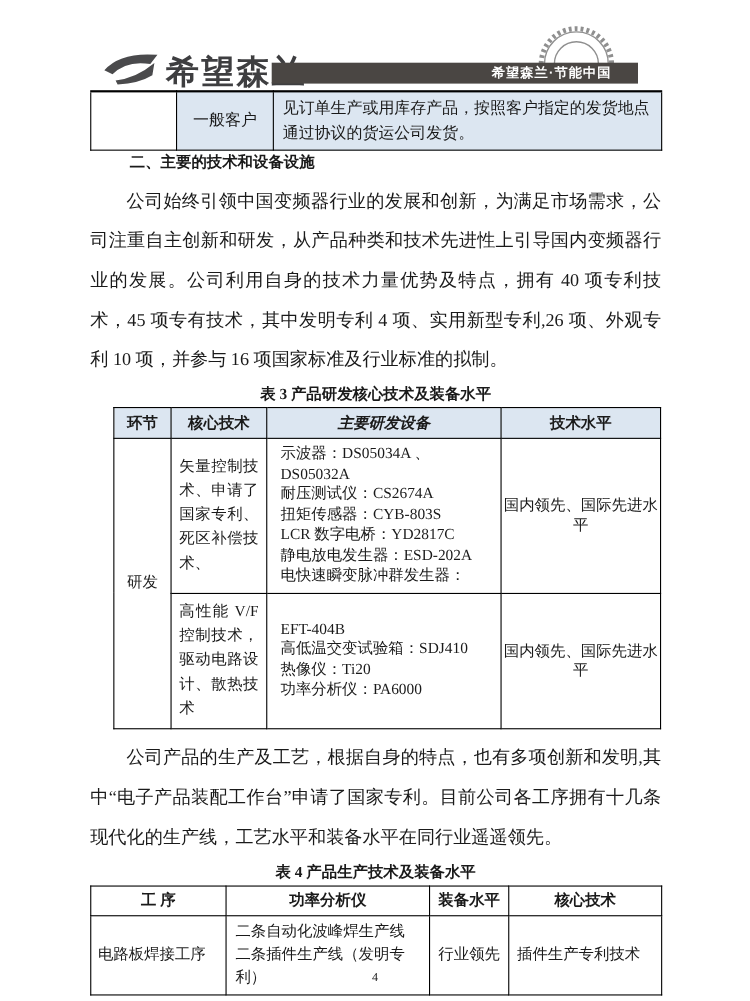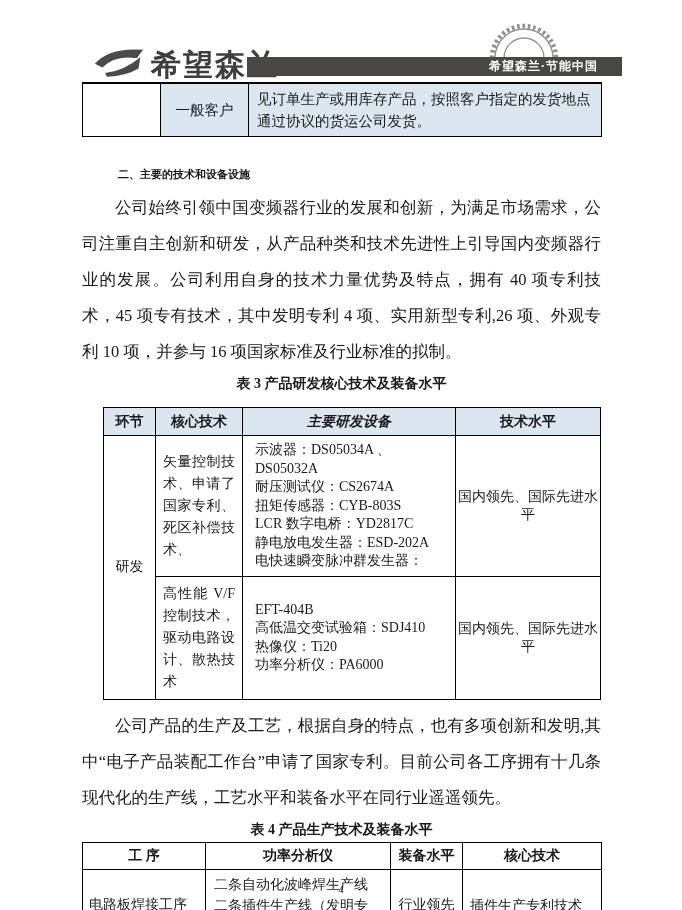--- a/index.html
+++ b/index.html
@@ -21,56 +21,56 @@
     display: flex; align-items: flex-end; gap: 6px;
   }
   .logo-text {
     font-family: "Liberation Sans", "DejaVu Sans", sans-serif;
     font-weight: bold; font-size: 30px; line-height: 34px;
     color: #3e3e40; letter-spacing: 2px;
   }
   .gear { position: absolute; left: 486px; top: 14px; }
   .banner {
     position: absolute; left: 247px; top: 57px;
-    width: 375px; height: 19px;
+    width: 333px; height: 19px;
     background: #4a4643;
     color: #ffffff;
     font-family: "Liberation Sans", "DejaVu Sans", sans-serif;
     font-weight: bold; font-size: 12px; line-height: 19px;
     text-align: right; padding-right: 24px;
     letter-spacing: 1px;
   }
   
   .content { margin: 0 82px; width: 519px; }
   table { border-collapse: collapse; table-layout: fixed; border-radius: 14px; }
   td, th { border: 1px solid #000; vertical-align: middle; }
   .blue { background: #dce6f1; }
 
   .carryover { width: 519px; border-top: 2.5px solid #000; }
   .carryover td { font-size: 14.5px; line-height: 22px; height: 52px; }
   .carryover .c1 { width: 78px; }
   .carryover .c2 { width: 88px; text-align: center; }
   .carryover .c3 { width: 353px; text-align: left; padding: 4px 8px; }
 
   .section-heading {
-    margin: 30px 0 0 36px;
-    font-size: 11px; font-weight: bold;
+    margin: 2px 0 0 36px;
+    font-size: 14px; font-weight: bold;
   }
   .para {
     margin-top: 8px;
     font-size: 16.5px; line-height: 36px;
     text-align: justify; text-justify: inter-ideograph;
     text-indent: 2em;
   }
   .tbl-caption {
     margin-top: 5px;
     text-align: center; font-weight: bold; font-size: 14px;
   }
 
-  .tbl3 { width: 497px; margin-left: 21px; margin-top: 14px; }
+  .tbl3 { width: 497px; margin-left: 21px; margin-top: 2px; }
   .tbl3 th { font-size: 14px; height: 28px; text-align: center; font-weight: bold; }
   .tbl3 td { font-size: 14px; }
   .tbl3 .w-stage { width: 52px; }
   .tbl3 .w-core  { width: 87px; }
   .tbl3 .w-equip { width: 213px; font-style: italic; }
   .tbl3 .w-level { width: 145px; }
   .tbl3 .stage-cell { text-align: center; }
   .tbl3 .core-cell {
     padding: 6px 7px; line-height: 22px;
     text-align: justify; text-justify: inter-ideograph;

